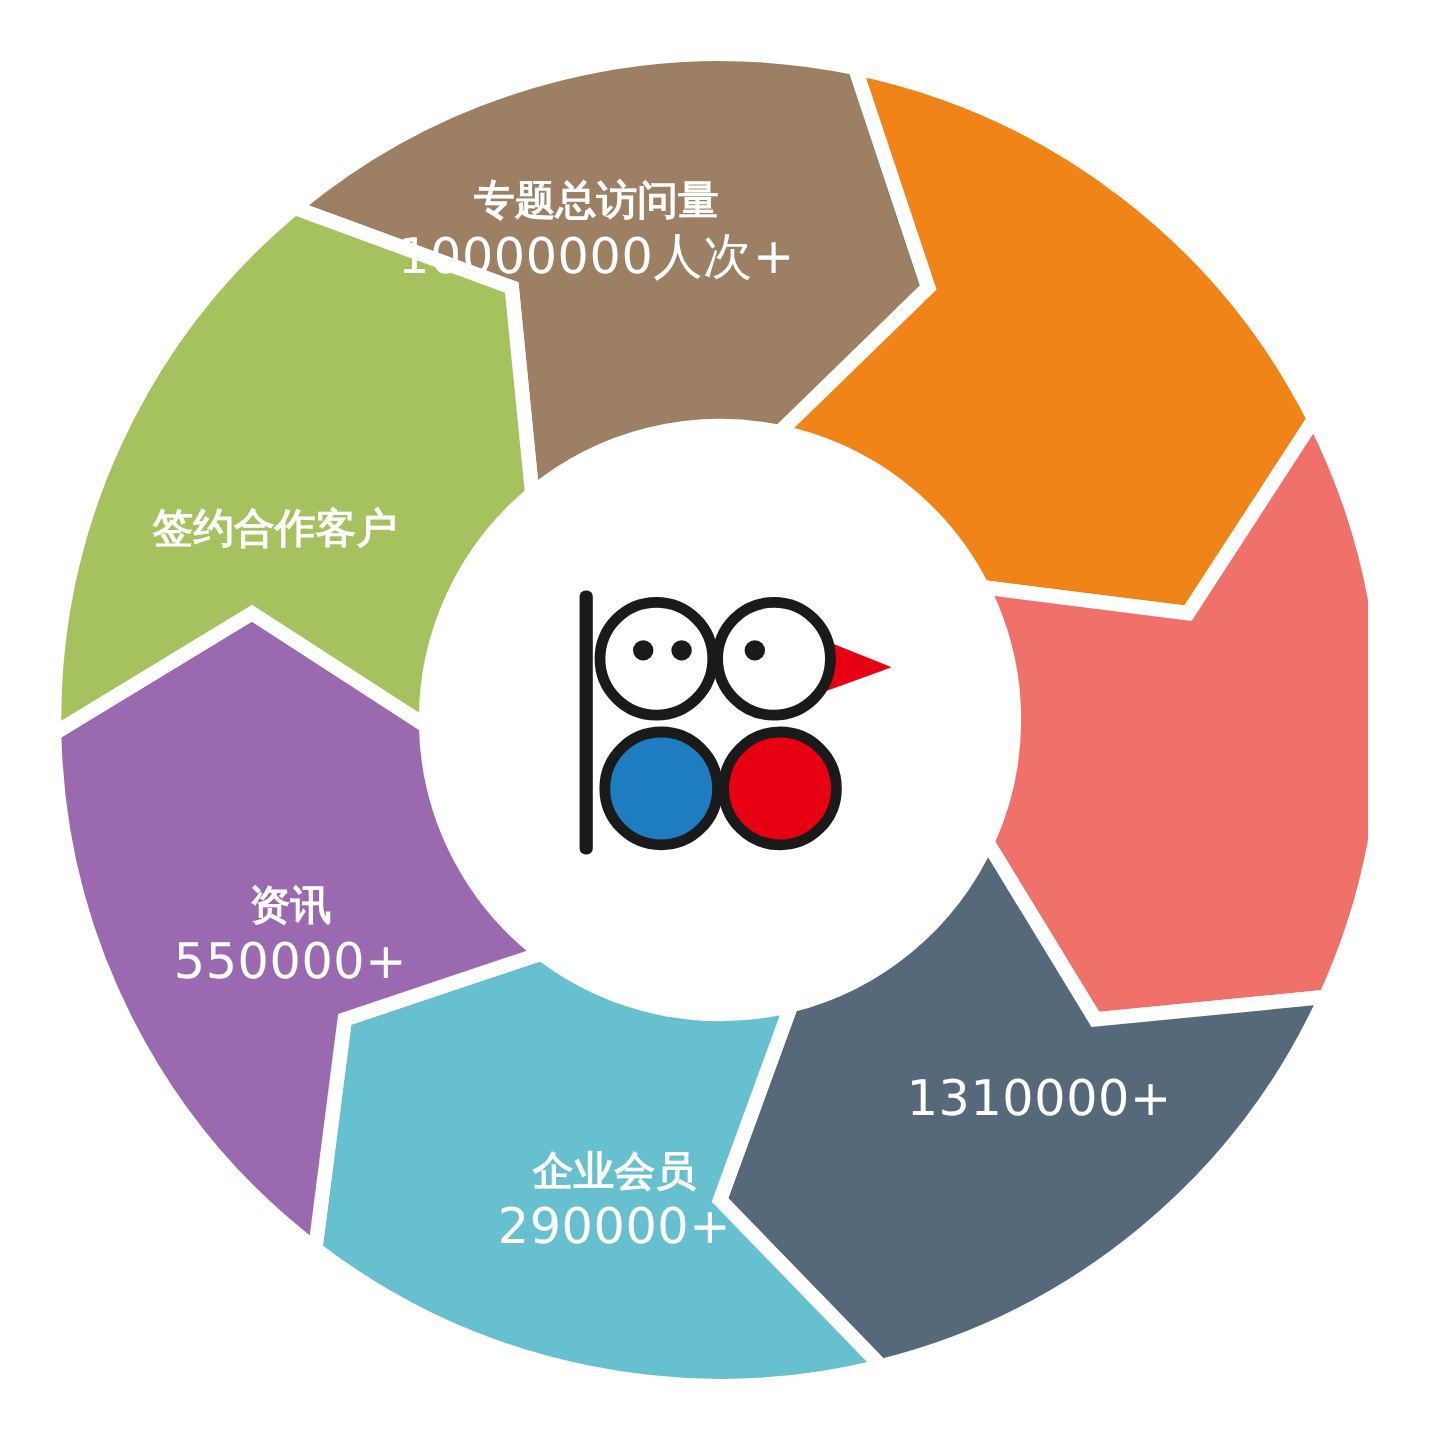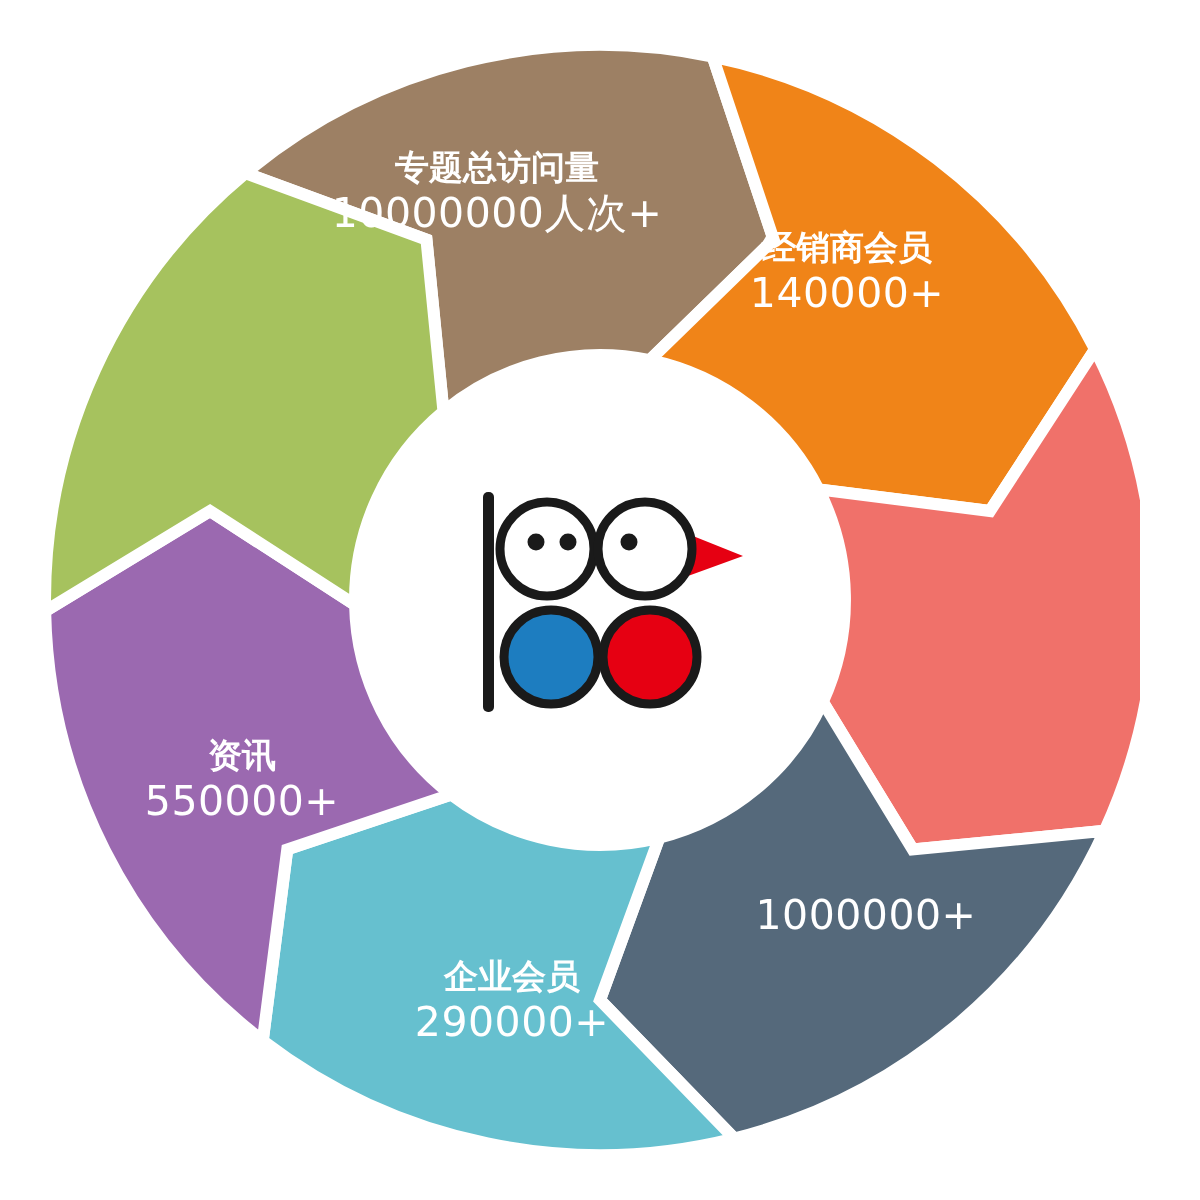--- a/index.html
+++ b/index.html
@@ -64,31 +64,28 @@
 
       <circle cx="551" cy="657" r="47" stroke="#1a1a1a" stroke-width="9" fill="#1d7dc0"></circle>
       <circle cx="650" cy="657" r="47" stroke="#1a1a1a" stroke-width="9" fill="#e60012"></circle>
     </g>
   </svg>
 
   <div class="seg-label lbl0">
     <span class="seg-name">专题总访问量</span>
     <span class="seg-value">10000000人次+</span>
   </div>
-  <div class="seg-label lbl1">
-    <span class="seg-name">经销商会员</span>
-    <span class="seg-value">140000+</span>
-  </div>
   <div class="seg-label lbl3">
-    <span class="seg-value">1000000+</span>
+    <span class="seg-value">1310000+</span>
   </div>
   <div class="seg-label lbl4">
     <span class="seg-name">企业会员</span>
     <span class="seg-value">290000+</span>
   </div>
   <div class="seg-label lbl5">
     <span class="seg-name">资讯</span>
     <span class="seg-value">550000+</span>
   </div>
   <div class="seg-label lbl6">
+    <span class="seg-name">签约合作客户</span>
   </div>
 
 </div>
 
 </body></html>

